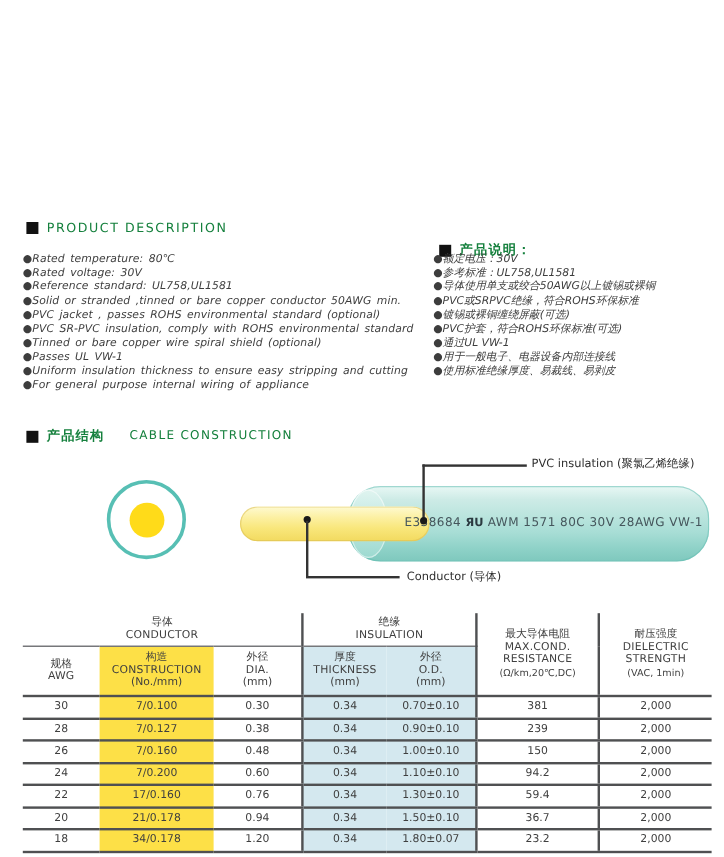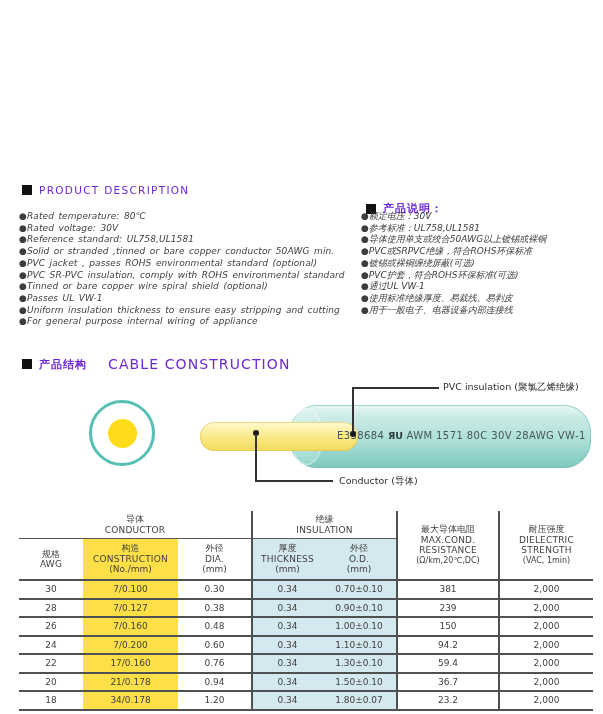--- a/index.html
+++ b/index.html
@@ -1,24 +1,24 @@
 <!DOCTYPE html>
 <html><head>
 <meta charset="utf-8">
 <style>
   html,body{margin:0;padding:0;background:#fff;}
   .page{position:relative;width:603px;height:714px;background:#ffffff;overflow:hidden;
         font-family:"DejaVu Sans",sans-serif;color:#3c3c3c;}
 
   
-  .sec-head{position:absolute;display:flex;align-items:center;gap:7px;color:#6d28d9;}
+  .sec-head{position:absolute;display:flex;align-items:center;gap:7px;color:#15803d;}
   .sq{width:10px;height:10px;background:#111;flex:0 0 auto;}
   .sec-head .t-en{font-size:10.5px;letter-spacing:1.3px;}
   .sec-head .t-cn{font-size:11px;font-weight:bold;letter-spacing:1px;}
-  .sec-head .t-en2{font-size:14px;letter-spacing:1.1px;margin-left:14px;}
+  .sec-head .t-en2{font-size:10px;letter-spacing:1.1px;margin-left:14px;}
 
   
   .blist{position:absolute;font-size:9px;line-height:11.7px;white-space:nowrap;color:#3d3d3d;font-style:italic;}
   .blist.en{word-spacing:1.5px;letter-spacing:.1px;}
 
   
   .diagram{position:absolute;left:0;top:374px;width:603px;height:132px;}
   .xsec{position:absolute;left:89px;top:26px;width:66px;height:66px;box-sizing:border-box;
         border:3px solid #57bfb4;border-radius:50%;background:#fff;display:flex;align-items:center;justify-content:center;}
   .xsec-core{width:29px;height:29px;border-radius:50%;background:#ffdb19;}
@@ -83,22 +83,22 @@
   </div>
 
   <div class="blist" style="left:361px;top:211px;">
     <div>●额定电压：30V</div>
     <div>●参考标准：UL758,UL1581</div>
     <div>●导体使用单支或绞合50AWG以上镀锡或裸铜</div>
     <div>●PVC或SRPVC绝缘，符合ROHS环保标准</div>
     <div>●镀锡或裸铜缠绕屏蔽(可选)</div>
     <div>●PVC护套，符合ROHS环保标准(可选)</div>
     <div>●通过UL VW-1</div>
+    <div>●用于一般电子、电器设备内部连接线</div>
     <div>●使用标准绝缘厚度、易裁线、易剥皮</div>
-    <div>●用于一般电子、电器设备内部连接线</div>
   </div>
 
   <div class="sec-head" style="left:22px;top:356px;">
     <span class="sq"></span>
     <span class="t-cn">产品结构</span>
     <span class="t-en2">CABLE CONSTRUCTION</span>
   </div>
 
   <div class="diagram">
     <div class="xsec">

